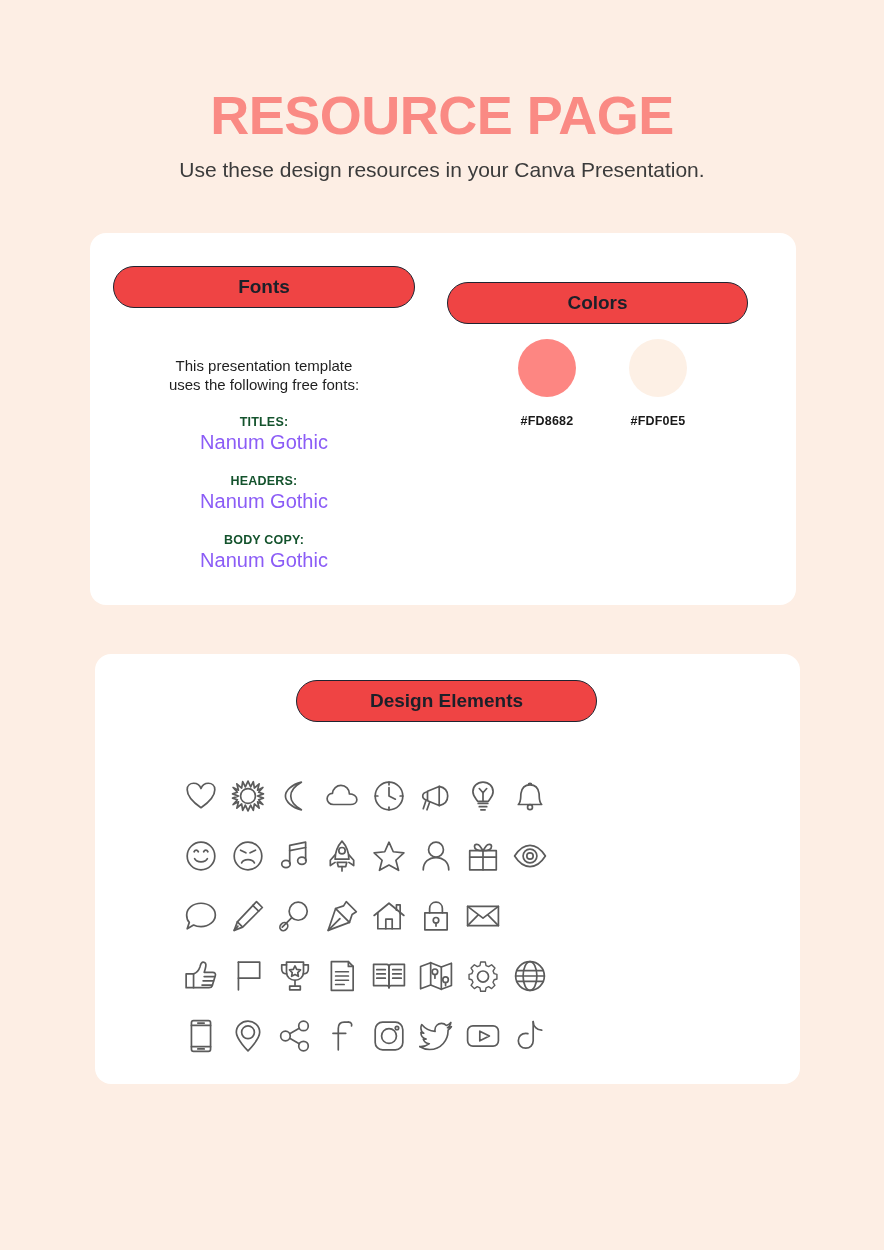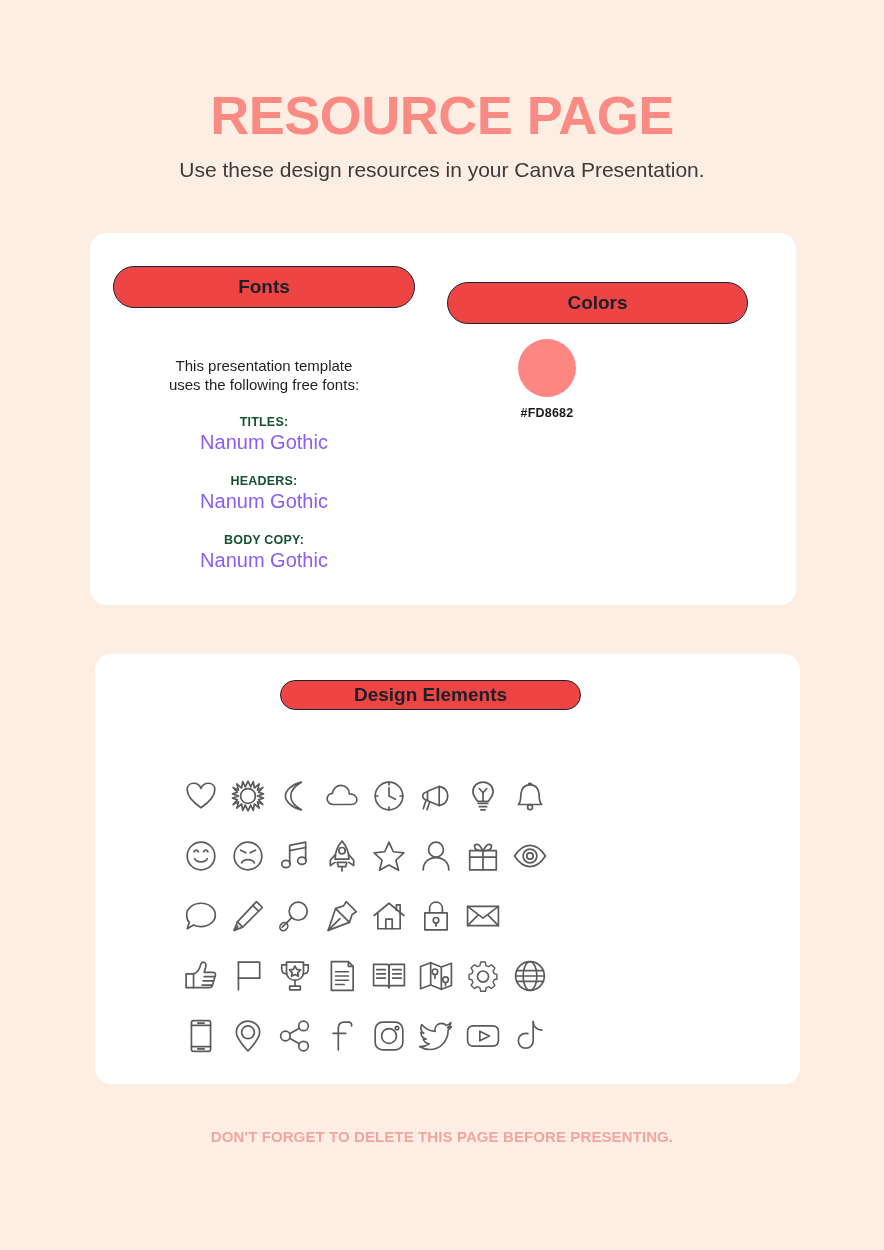--- a/index.html
+++ b/index.html
@@ -86,24 +86,24 @@
     width: 302px;
     height: 42px;
   }
   #pill-colors {
     left: 447px;
     top: 282px;
     width: 301px;
     height: 42px;
   }
   #pill-design {
-    left: 280px;
+    left: 296px;
     top: 680px;
     width: 301px;
-    height: 30px;
+    height: 42px;
   }
 
   
   .fonts-col {
     position: absolute;
     left: 113px;
     top: 322px;
     width: 302px;
     text-align: center;
     margin-top: 35px;
@@ -143,21 +143,21 @@
     width: 120px;
     text-align: center;
   }
   .swatch {
     width: 58px;
     height: 58px;
     border-radius: 50%;
     margin: 0 auto;
   }
   .swatch-code {
-    margin-top: 9px;
+    margin-top: 17px;
     font-size: 12.5px;
     font-weight: 700;
     color: #1A1A1A;
     letter-spacing: 0.2px;
   }
   #swatch-1 { left: 487px; top: 339px; }
   #swatch-2 { left: 598px; top: 339px; }
   #swatch-3 { left: 538px; top: 443px; }
 
   
@@ -238,20 +238,24 @@
     </div>
   </div>
 
 
   <div class="pill" id="pill-colors">Colors</div>
 
   <div class="swatch-wrap" id="swatch-1">
     <div class="swatch" style="background: rgb(253, 134, 130);"></div>
     <div class="swatch-code">#FD8682</div>
   </div>
+  <div class="swatch-wrap" id="swatch-2">
+    <div class="swatch" style="background: rgb(253, 240, 229);"></div>
+    <div class="swatch-code">#FDF0E5</div>
+  </div>
 
   <div class="card" id="card-bottom">
     
   </div>
 
   <div class="pill" id="pill-design">Design Elements</div>
 
   <div class="icon-grid">
 
     <div class="icon-row">
@@ -561,15 +565,14 @@
       <div class="icon-cell">
         <svg viewBox="0 0 32 32">
             <path d="M19 2.5 L19 20.5 C 19 24.5, 16 27.5, 12 27.5 C 8 27.5, 5 24.5, 5 20.5 C 5 16.5, 8 13.5, 12 13.5 C 12.7 13.5, 13.4 13.6, 14 13.8"></path>
             <path d="M19 2.5 C 19 7, 22.5 10.5, 27 10.5"></path>
           </svg>
       </div>
     </div>
 
   </div>
 
-  <div class="footer-note">DON'T FORGET TO DELETE THIS PAGE BEFORE PRESENTING.</div>
 
 </div>
 
 </body></html>

